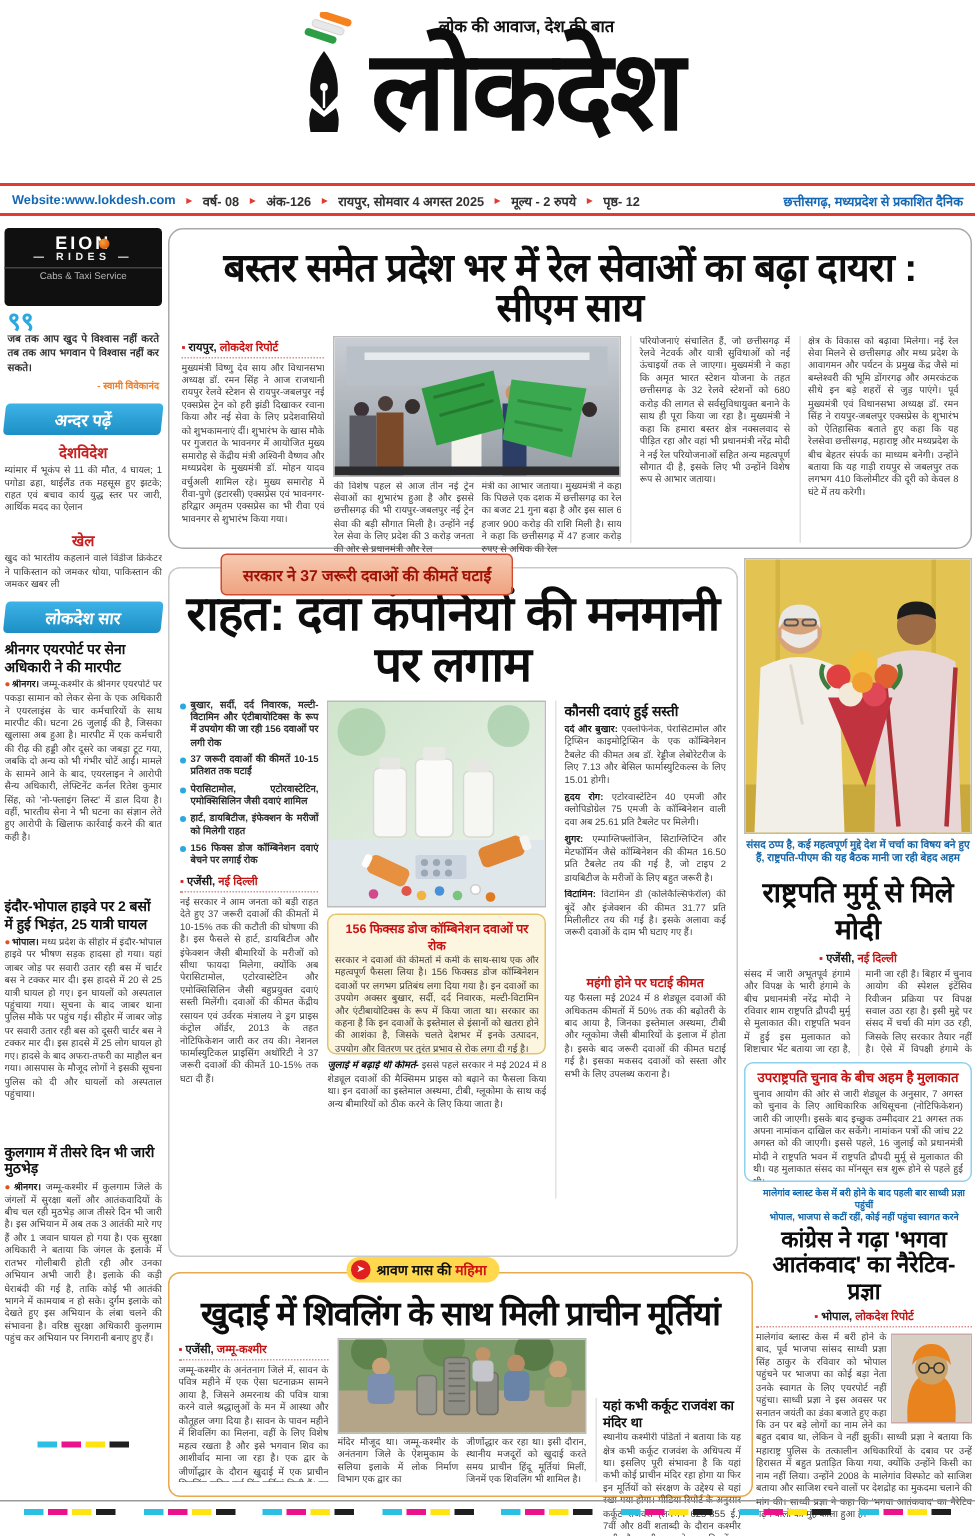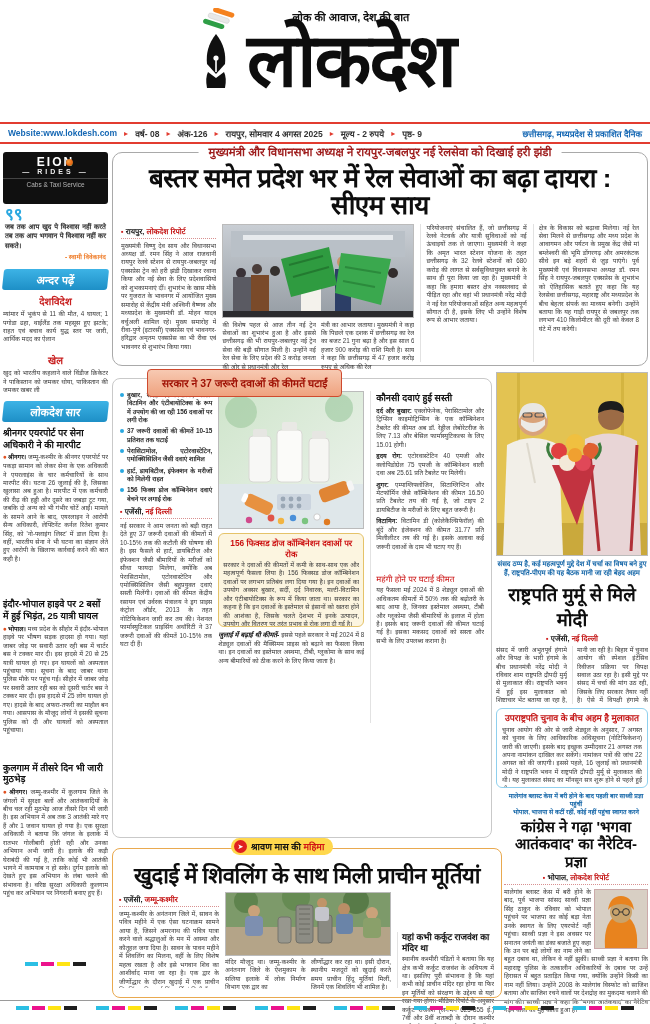--- a/index.html
+++ b/index.html
@@ -67,21 +67,21 @@
   .blt i{flex:0 0 4px;width:4px;height:4px;border-radius:50%;background:#2aa8e0;margin-top:2px;}
   .blt span{font-size:6.4px;line-height:1.3;font-weight:700;color:#2e2e2e;text-align:justify;}
   .med-mid{width:146px;display:flex;flex-direction:column;gap:4px;}
   .banbox{background:#fcf5e0;border:1px solid #e5c369;border-radius:6px;padding:3px 4px;height:86px;overflow:hidden;}
   .banbox b{display:block;color:#cc1111;font-size:8.3px;text-align:center;margin-bottom:2px;}
   .july b{font-style:italic;color:#111;font-size:6.6px;}
   .med-c{width:112px;padding-left:5px;}
   .cheap-t{font-size:9.3px;font-weight:800;color:#111;margin:0 0 3px;}
   .ci{margin:0 0 3px;}
   .ci b{color:#1d1d1d;}
-  .costly-t{color:#cc1414;font-size:8.3px;font-weight:400;text-align:left;margin:4px 0 2px;}
+  .costly-t{color:#cc1414;font-size:8.3px;font-weight:700;text-align:center;margin:4px 0 2px;}
   
   .modi{position:absolute;left:496px;top:372px;width:152px;height:416px;display:flex;flex-direction:column;}
   .modi-cap{font-size:6.9px;font-weight:700;color:#1466a8;text-align:center;line-height:1.35;margin:3px 0 2px;}
   .modi h2{margin:1px 0 2px;font-size:18.5px;text-align:center;font-weight:900;color:#0d0d0d;}
   .modi-body{display:flex;gap:5px;height:58px;margin-top:1px;}
   .modi-body .jt{width:50%;}
   .vpbox{border:1.5px solid #8fd0ee;border-radius:6px;padding:3px 5px;margin-top:4px;height:86px;overflow:hidden;box-sizing:border-box;}
   .vpbox b{display:block;color:#c41414;font-size:8.8px;text-align:center;margin-bottom:2px;}
   
   .shivling{position:absolute;left:112px;top:848px;width:390px;height:150px;border:1.5px solid #e9a94f;border-radius:8px;box-sizing:border-box;padding:10px 6px 4px;}
@@ -137,21 +137,21 @@
     <span class="weblink">Website:www.lokdesh.com</span>
     <i class="arr">▸</i>
     <span class="ib">वर्ष- 08</span>
     <i class="arr">▸</i>
     <span class="ib">अंक-126</span>
     <i class="arr">▸</i>
     <span class="ib">रायपुर, सोमवार 4 अगस्त 2025</span>
     <i class="arr">▸</i>
     <span class="ib">मूल्य - 2 रुपये</span>
     <i class="arr">▸</i>
-    <span class="ib">पृष्ठ- 9</span>
+    <span class="ib">पृष्ठ- 12</span>
     <span class="publisher">छत्तीसगढ़, मध्यप्रदेश से प्रकाशित दैनिक</span>
   </div>
 
   <aside class="sidebar">
     <div class="ad">
       <div class="brand">EION</div>
       <i class="odot"></i>
       <div class="rides">— RIDES —</div>
       <div class="cabs">Cabs &amp; Taxi Service</div>
     </div>
@@ -185,21 +185,20 @@
     </div>
     <div class="sb-cmyk"><span class="cmyk-group">
           <i style="background: rgb(43, 191, 228);"></i>
           <i style="background: rgb(236, 18, 140);"></i>
           <i style="background: rgb(255, 228, 18);"></i>
           <i style="background: rgb(31, 31, 31);"></i>
         </span></div>
   </aside>
 
   <section class="rail">
-    <div class="kicker">मुख्यमंत्री और विधानसभा अध्यक्ष ने रायपुर-जबलपुर नई रेलसेवा को दिखाई हरी झंडी</div>
     <h2>बस्तर समेत प्रदेश भर में रेल सेवाओं का बढ़ा दायरा : सीएम साय</h2>
     <div class="rail-cols">
       <div class="rail-c1">
         <div class="byline"><span class="mark">▪</span><span>रायपुर,</span> <span class="loc">लोकदेश रिपोर्ट</span></div>
         <div class="jt" style="height:118px">मुख्यमंत्री विष्णु देव साय और विधानसभा अध्यक्ष डॉ. रमन सिंह ने आज राजधानी रायपुर रेलवे स्टेशन से रायपुर-जबलपुर नई एक्सप्रेस ट्रेन को हरी झंडी दिखाकर रवाना किया और नई सेवा के लिए प्रदेशवासियों को शुभकामनाएं दीं। शुभारंभ के खास मौके पर गुजरात के भावनगर में आयोजित मुख्य समारोह से केंद्रीय मंत्री अश्विनी वैष्णव और मध्यप्रदेश के मुख्यमंत्री डॉ. मोहन यादव वर्चुअली शामिल रहे। मुख्य समारोह में रीवा-पुणे (इटारसी) एक्सप्रेस एवं भावनगर-हरिद्वार अमृतम एक्सप्रेस का भी रीवा एवं भावनगर से शुभारंभ किया गया।</div>
       </div>
       <div class="rail-photo-col">
         <span class="ph">
           <svg width="190" height="92" viewBox="0 0 190 92">
             <defs>
@@ -235,20 +234,21 @@
           <div class="jt">मंत्री का आभार जताया। मुख्यमंत्री ने कहा कि पिछले एक दशक में छत्तीसगढ़ का रेल का बजट 21 गुना बढ़ा है और इस साल 6 हजार 900 करोड़ की राशि मिली है। साय ने कहा कि छत्तीसगढ़ में 47 हजार करोड़ रुपए से अधिक की रेल</div>
         </div>
       </div>
       <div class="rail-c4 colrule jt">परियोजनाएं संचालित हैं, जो छत्तीसगढ़ में रेलवे नेटवर्क और यात्री सुविधाओं को नई ऊंचाइयों तक ले जाएगा। मुख्यमंत्री ने कहा कि अमृत भारत स्टेशन योजना के तहत छत्तीसगढ़ के 32 रेलवे स्टेशनों को 680 करोड़ की लागत से सर्वसुविधायुक्त बनाने के साथ ही पूरा किया जा रहा है। मुख्यमंत्री ने कहा कि हमारा बस्तर क्षेत्र नक्सलवाद से पीड़ित रहा और वहां भी प्रधानमंत्री नरेंद्र मोदी ने नई रेल परियोजनाओं सहित अन्य महत्वपूर्ण सौगात दी है, इसके लिए भी उन्होंने विशेष रूप से आभार जताया।</div>
       <div class="rail-c5 colrule jt">क्षेत्र के विकास को बढ़ावा मिलेगा। नई रेल सेवा मिलने से छत्तीसगढ़ और मध्य प्रदेश के आवागमन और पर्यटन के प्रमुख केंद्र जैसे मां बम्लेश्वरी की भूमि डोंगरगढ़ और अमरकंटक सीधे इन बड़े शहरों से जुड़ पाएंगे। पूर्व मुख्यमंत्री एवं विधानसभा अध्यक्ष डॉ. रमन सिंह ने रायपुर-जबलपुर एक्सप्रेस के शुभारंभ को ऐतिहासिक बताते हुए कहा कि यह रेलसेवा छत्तीसगढ़, महाराष्ट्र और मध्यप्रदेश के बीच बेहतर संपर्क का माध्यम बनेगी। उन्होंने बताया कि यह गाड़ी रायपुर से जबलपुर तक लगभग 410 किलोमीटर की दूरी को केवल 8 घंटे में तय करेगी।</div>
     </div>
   </section>
 
   <section class="medicine">
     <div class="med-kicker">सरकार ने 37 जरूरी दवाओं की कीमतें घटाईं</div>
+    <h2>राहत: दवा कंपनियों की मनमानी पर लगाम</h2>
     <div class="med-cols">
       <div class="med-a">
         <div class="blt">
             <i></i>
             <span>बुखार, सर्दी, दर्द निवारक, मल्टी-विटामिन और एंटीबायोटिक्स के रूप में उपयोग की जा रही 156 दवाओं पर लगी रोक</span>
           </div>
         <div class="blt">
             <i></i>
             <span>37 जरूरी दवाओं की कीमतें 10-15 प्रतिशत तक घटाईं</span>
           </div>

